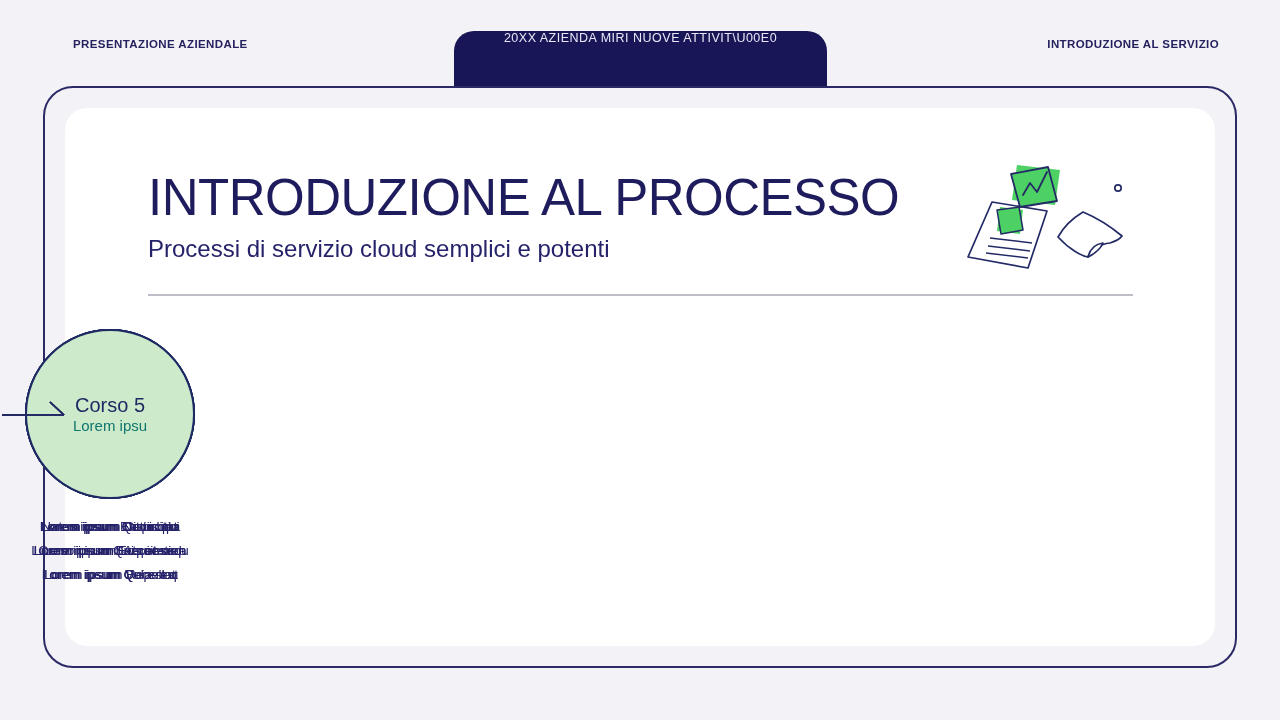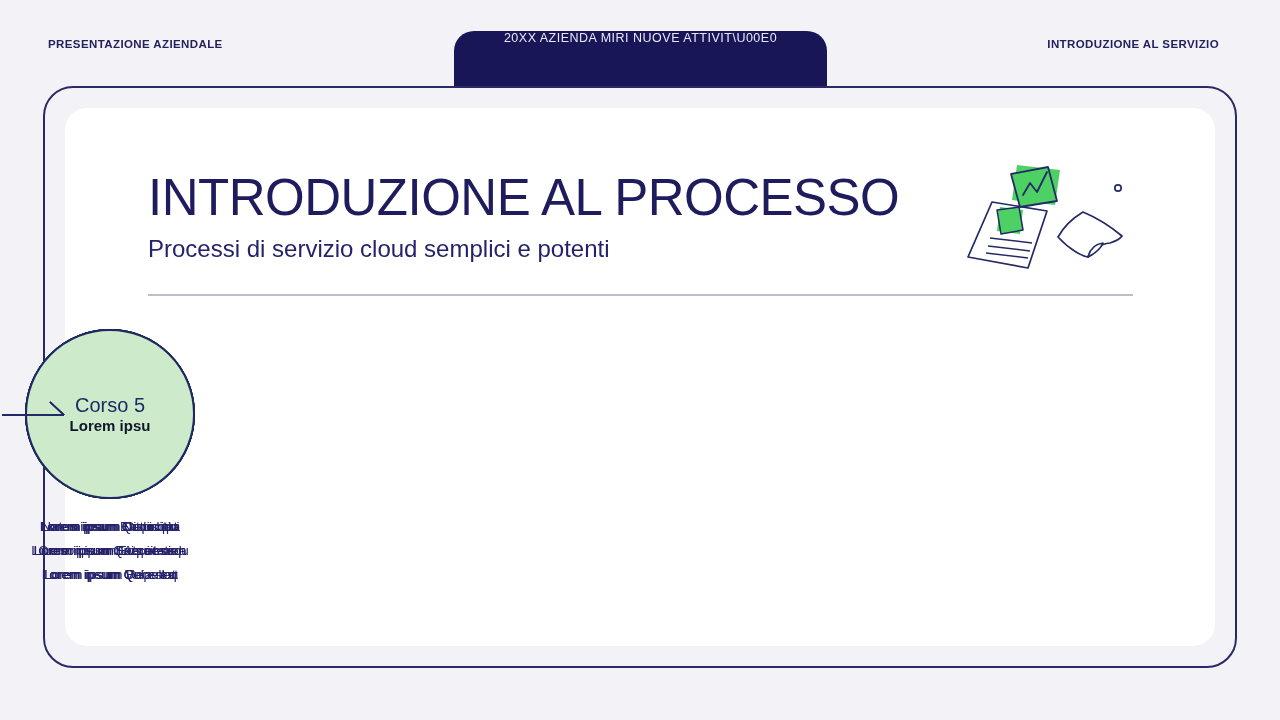--- a/index.html
+++ b/index.html
@@ -10,21 +10,21 @@
     overflow: hidden;
   }
   .slide { position: relative; width: 1280px; height: 720px; background: #f3f2f6; }
 
   
   .top-label {
     position: absolute; top: 38px;
     font-size: 11.5px; letter-spacing: 0.4px;
     color: #24215f; font-weight: 600;
   }
-  .top-label.left  { left: 48px; }
+  .top-label.left  { left: 73px; }
   .top-label.right { right: 61px; }
 
   .top-tab {
     position: absolute; left: 454px; top: 31px;
     width: 373px; height: 57px;
     background: #191657;
     border-radius: 20px 20px 0 0;
     display: flex; align-items: flex-start; justify-content: center;
   }
   .top-tab span {
@@ -75,21 +75,21 @@
     width: 170px; height: 170px;
     margin: 0 auto;
     background: #cdeacb;
     border: 2px solid #1e2a63;
     border-radius: 50%;
     display: flex; flex-direction: column;
     align-items: center; justify-content: center;
     gap: 0;
   }
   .step-title { font-size: 20px; font-weight: 500; color: #1e2a63; }
-  .step-sub   { font-size: 15px; font-weight: 700; color: #0f172a; }
+  .step-sub   { font-size: 15px; font-weight: 400; color: #0f766e; }
 
   .caption { margin-top: 16px; font-size: 13.5px; line-height: 24px; color: #25226a; }
 
   .arrow { position: absolute; top: 399px; }
   .arrow:nth-of-type(6) { left: 293px; }
   .arrow:nth-of-type(7) { left: 495px; }
   .arrow:nth-of-type(8) { left: 698px; }
   .arrow:nth-of-type(9) { left: 901px; }
 </style>
 </head>

